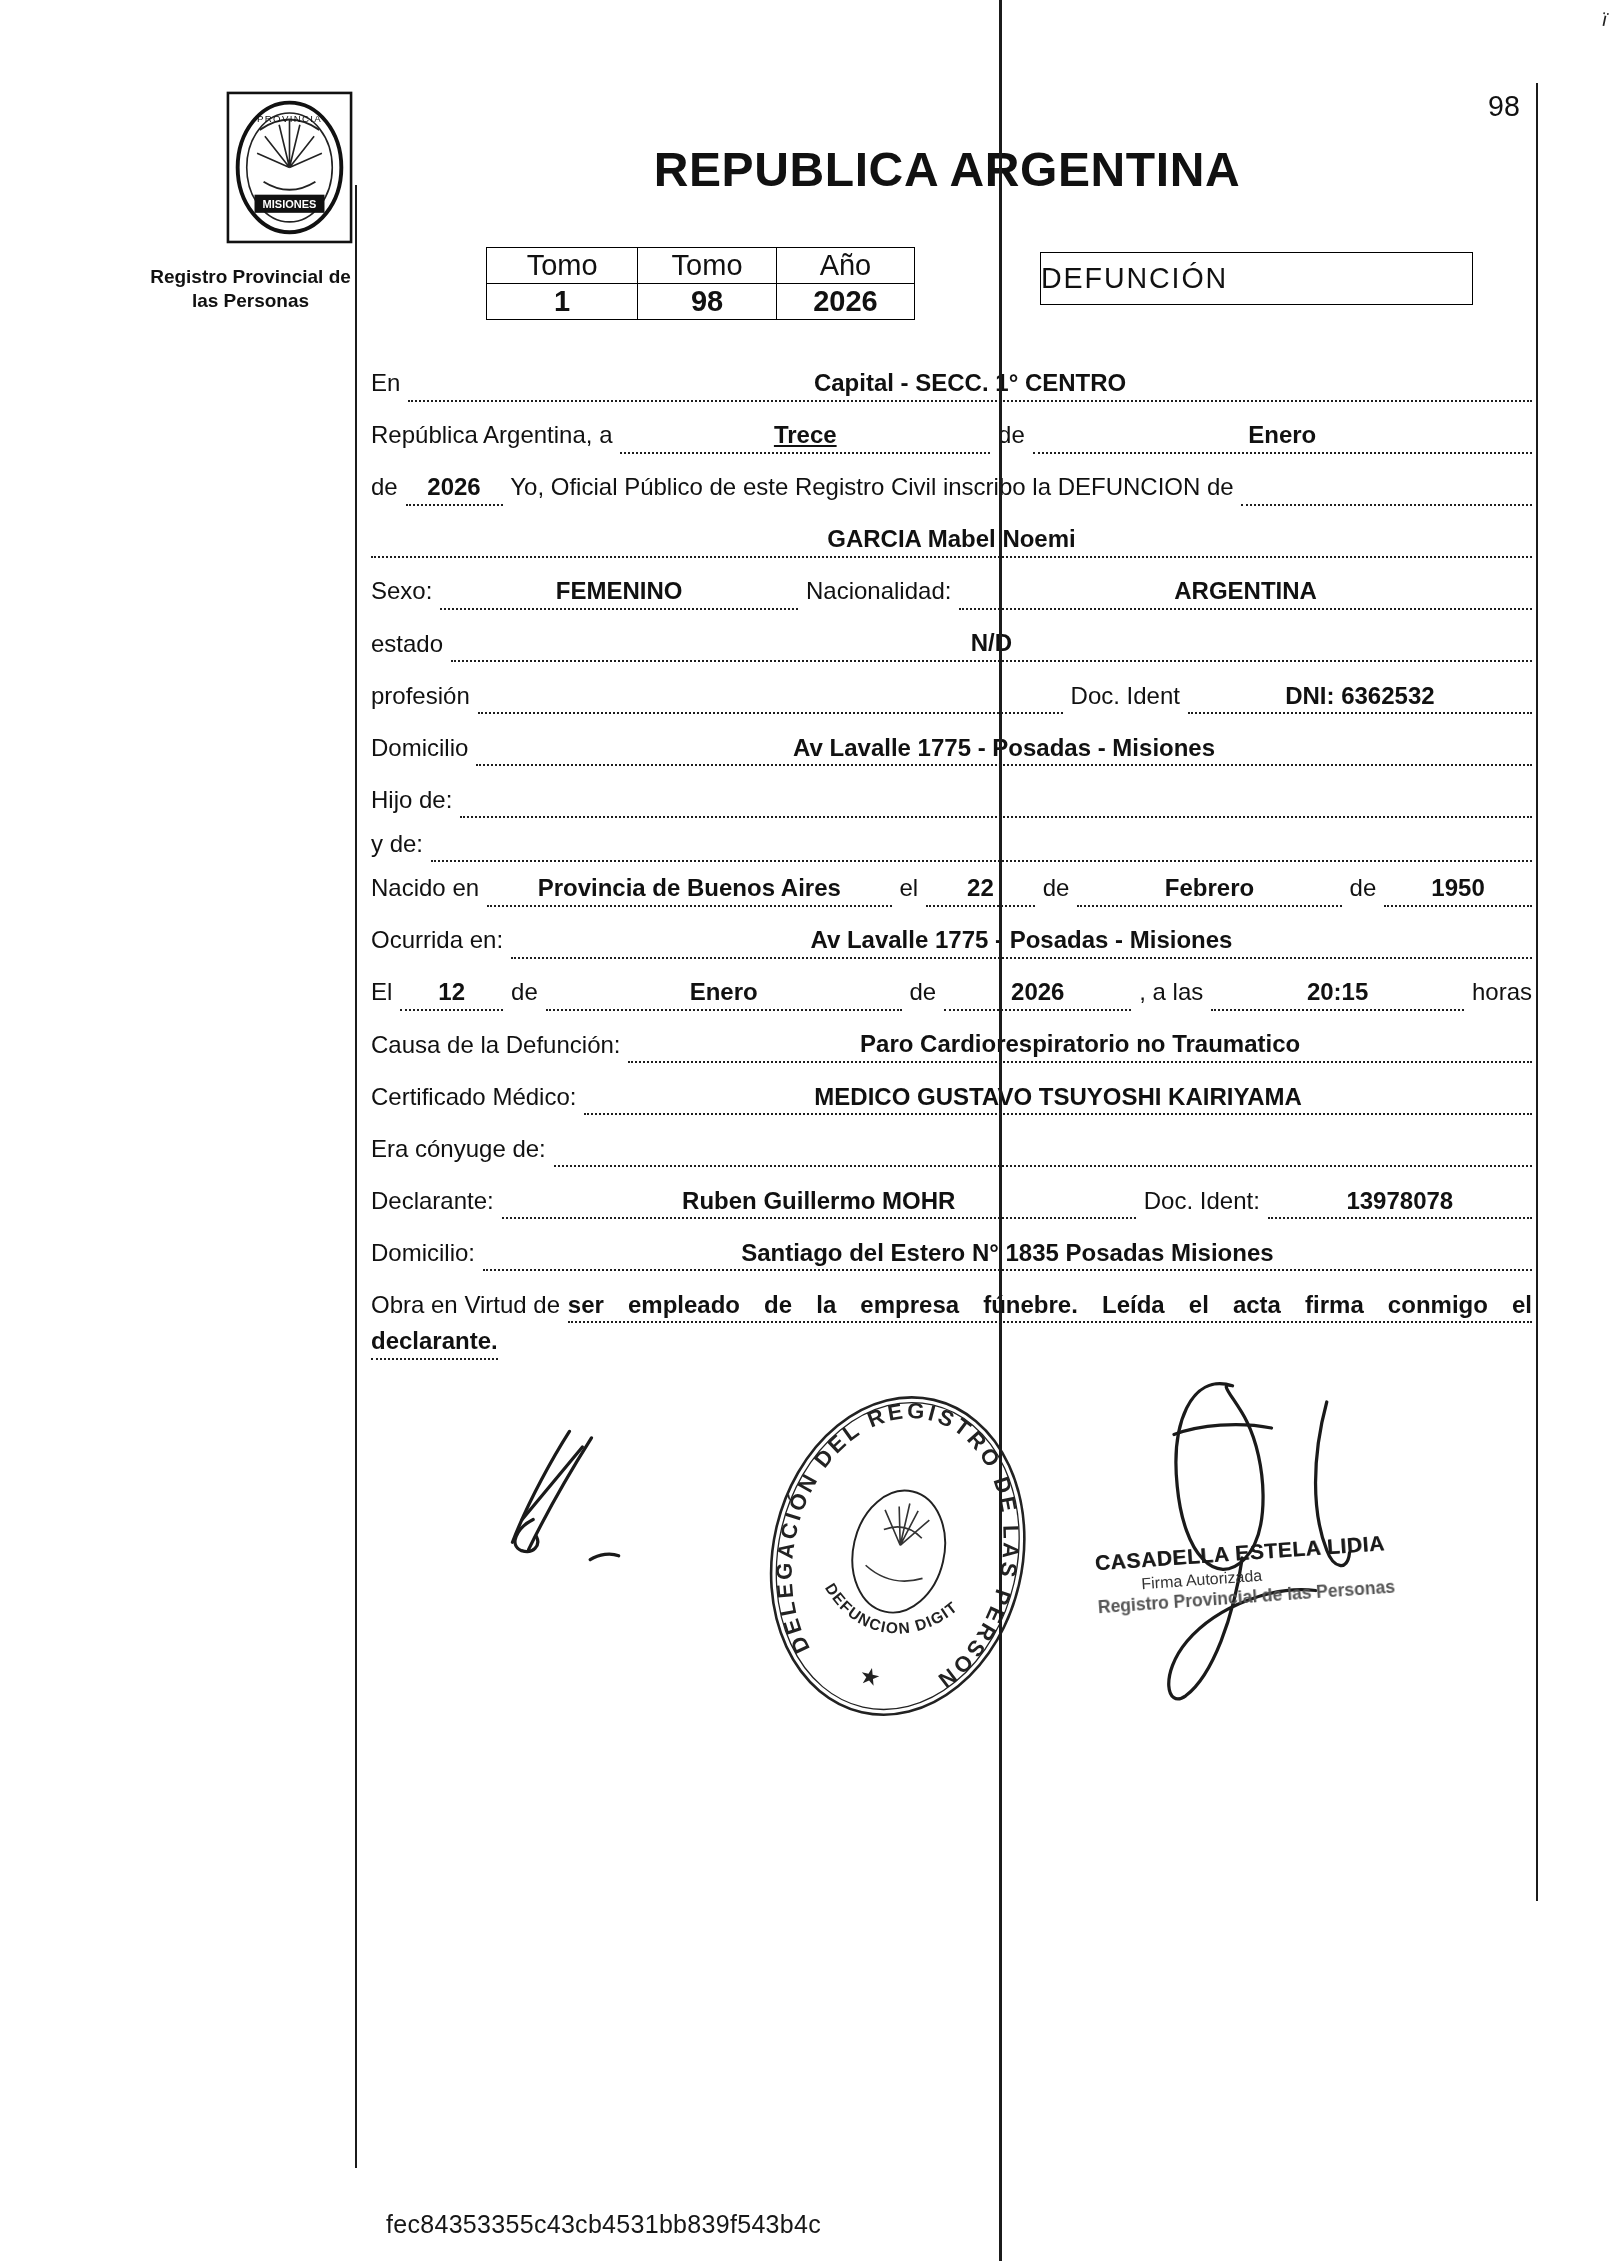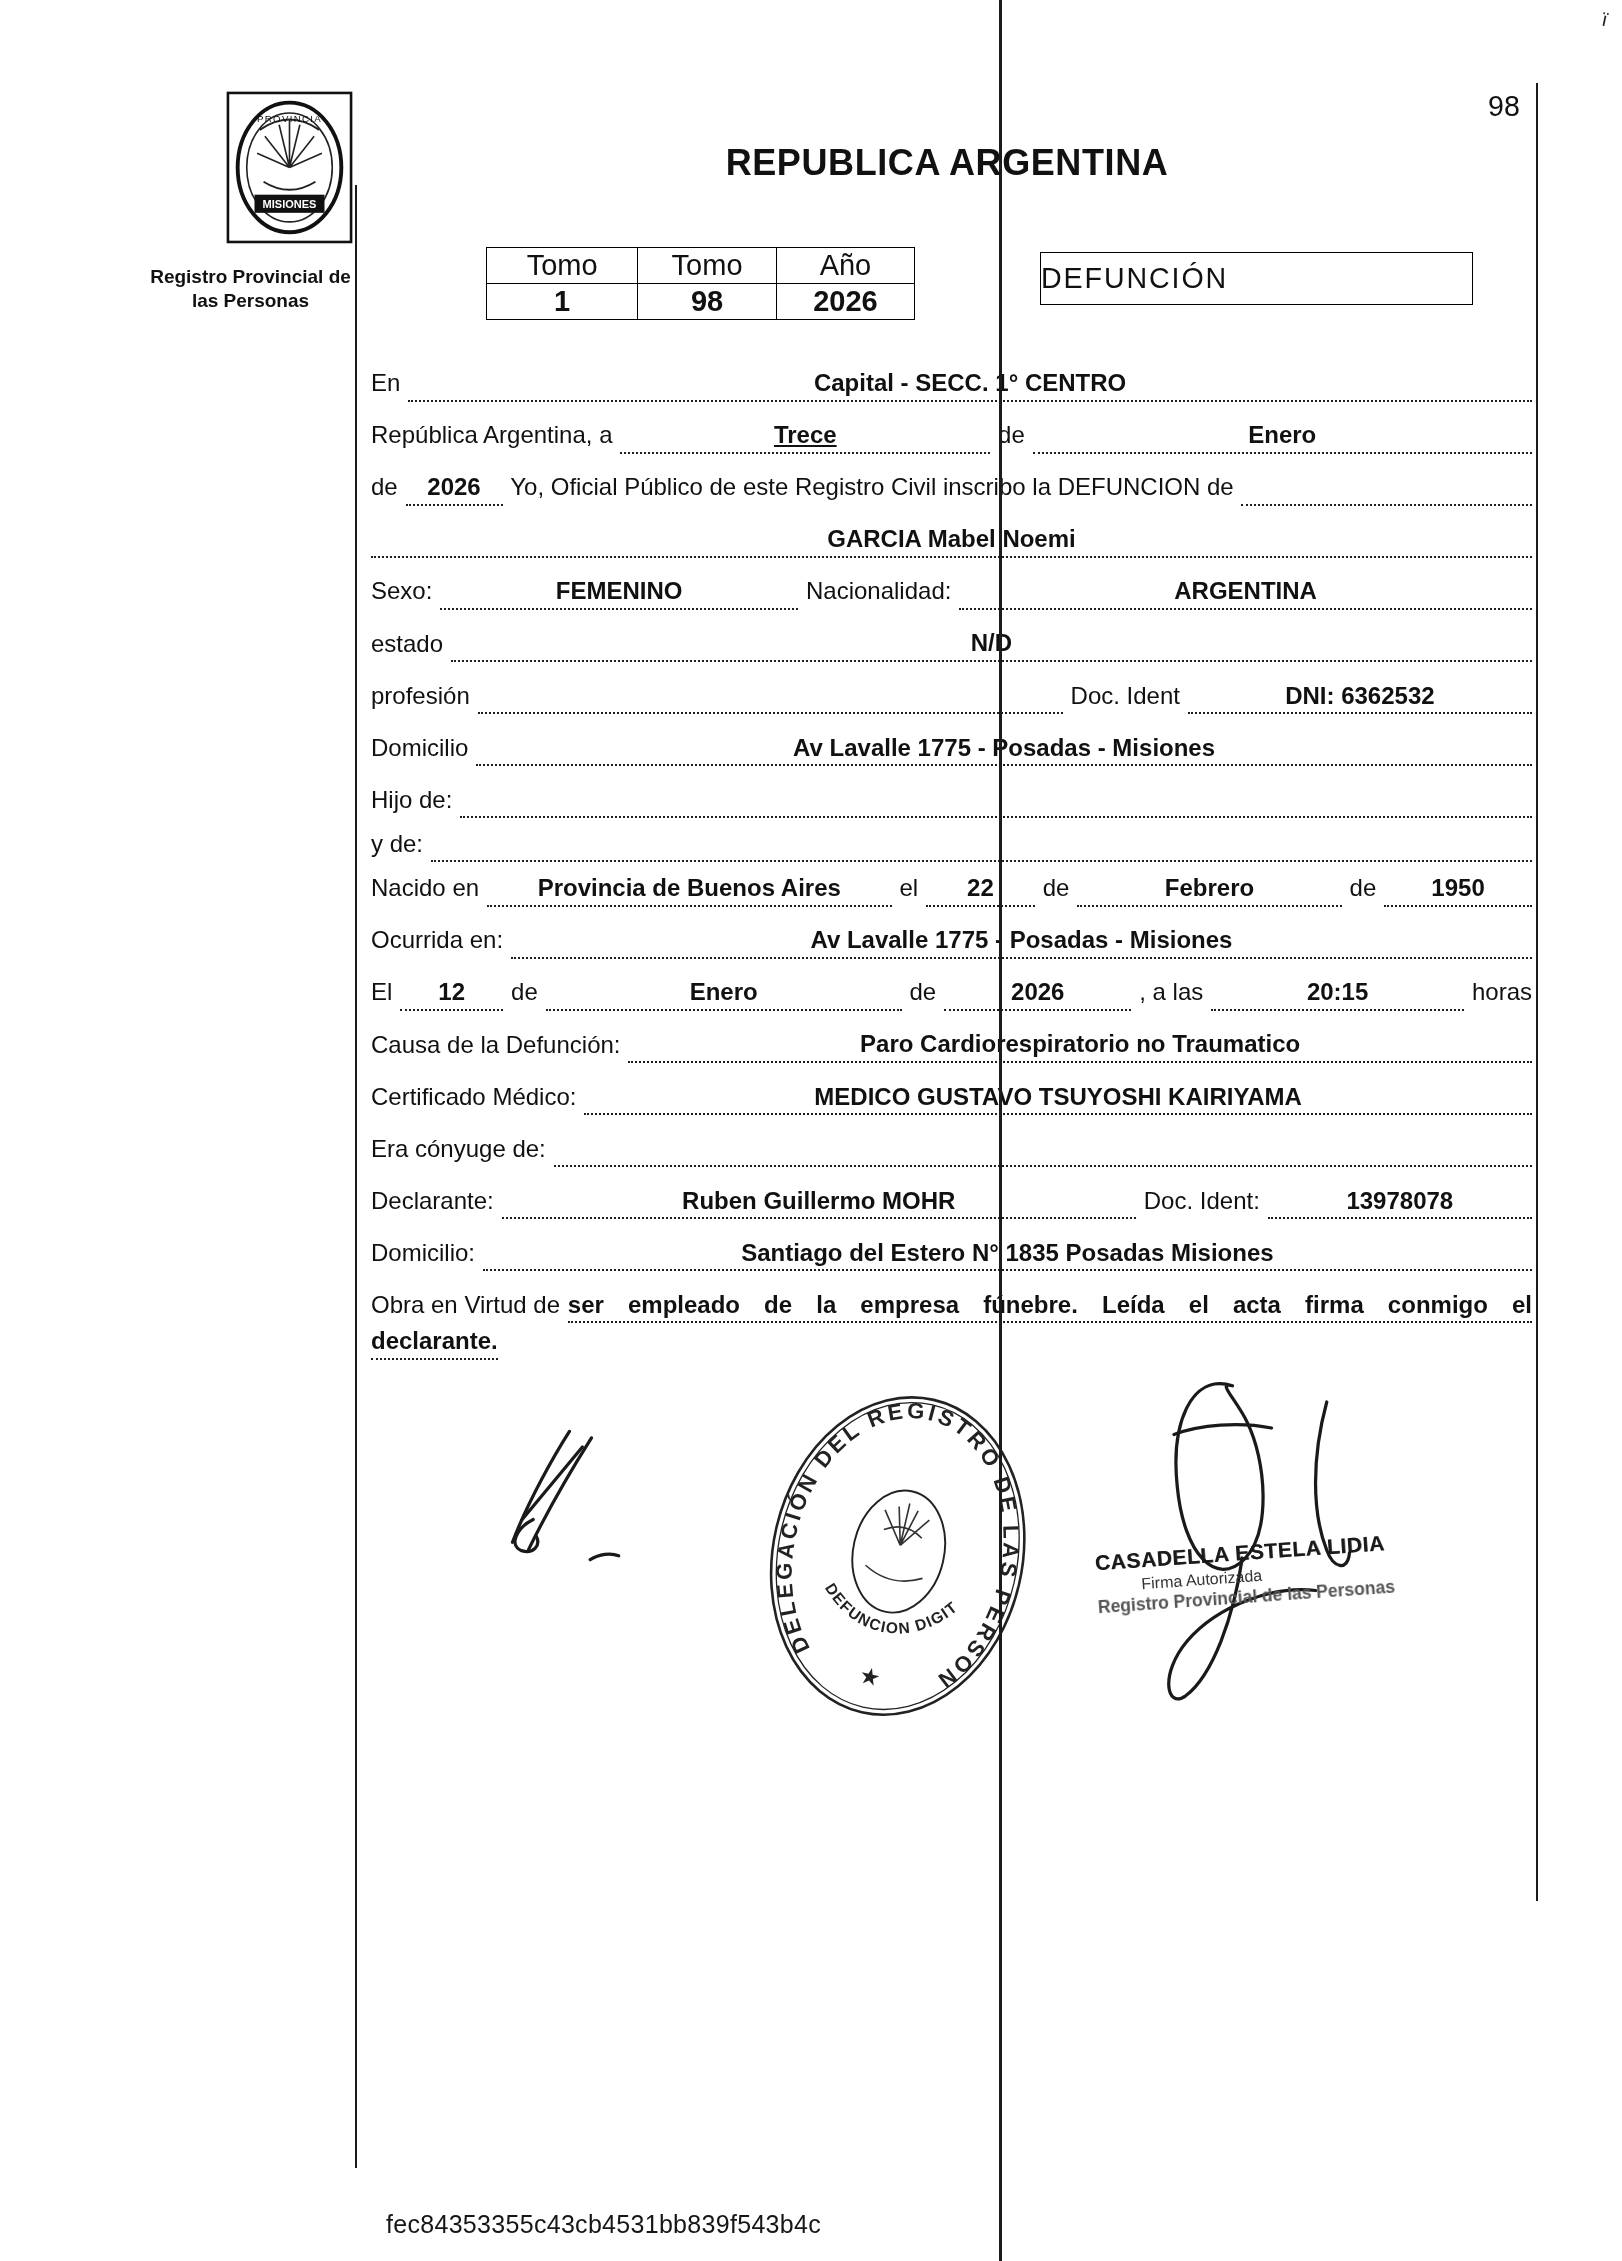--- a/index.html
+++ b/index.html
@@ -8,21 +8,21 @@
     font-family:"Liberation Sans",sans-serif;color:#111;overflow:hidden;
   }
   .vline{position:absolute;background:#1b1b1b;width:1.9px;z-index:6;}
   .vline.center{left:999px;top:0;height:2261px;width:2.6px;}
   .vline.left{left:355px;top:185px;height:1983px;}
   .vline.right{left:1536px;top:83px;height:1818px;}
   .corner-mark{position:absolute;top:7.8px;left:1602px;font-size:19.5px;transform:rotate(12deg);color:#222;}
   .page-number{position:absolute;top:90px;left:1488px;font-size:28.6px;color:#111;}
   .logo{position:absolute;left:186px;top:91px;width:127px;height:162px;margin-left:40px;}
   .org-caption{position:absolute;left:140px;top:265px;width:221px;text-align:center;font-size:19px;font-weight:600;line-height:1.25;}
-  .title{position:absolute;left:356px;top:142px;width:1182px;text-align:center;font-size:36px;font-weight:bold;letter-spacing:0.6px;}
+  .title{position:absolute;left:356px;top:142px;width:1182px;text-align:center;font-size:48px;font-weight:bold;letter-spacing:0.6px;}
   .record-table{position:absolute;left:486px;top:247px;border-collapse:collapse;}
   .record-table td{border:1.9px solid #000;text-align:center;font-size:29px;height:35px;padding:0 5.2px;}
   .record-table .c1{width:140px;}
   .record-table .c2{width:127px;}
   .record-table .c3{width:127px;}
   .record-table .val{font-weight:bold;}
   .deftype-box{position:absolute;left:1040px;top:252px;width:431px;border:1.9px solid #000;text-align:left;
     font-size:28.6px;letter-spacing:1.9px;padding:9px 0;}
   .form{position:absolute;left:371px;top:369px;width:1161px;font-size:24px;z-index:2;}
   .row{display:flex;align-items:flex-end;margin-bottom:19.5px;column-gap:7.8px;}

